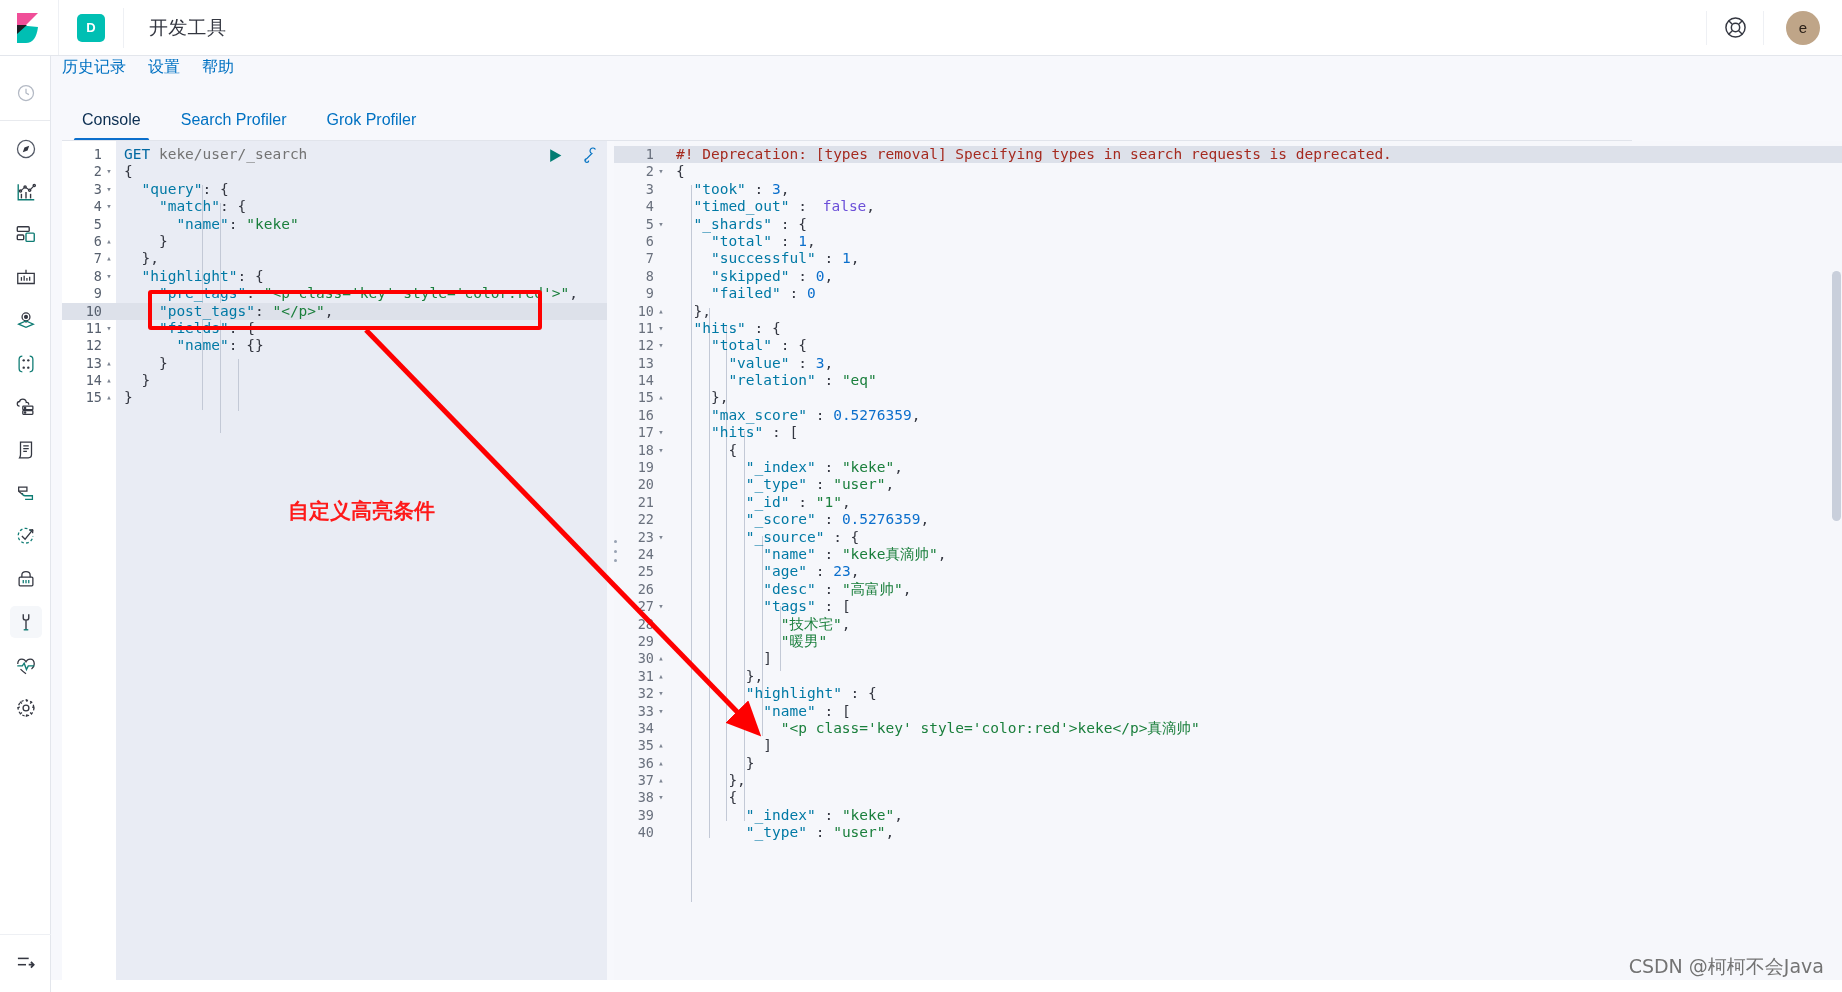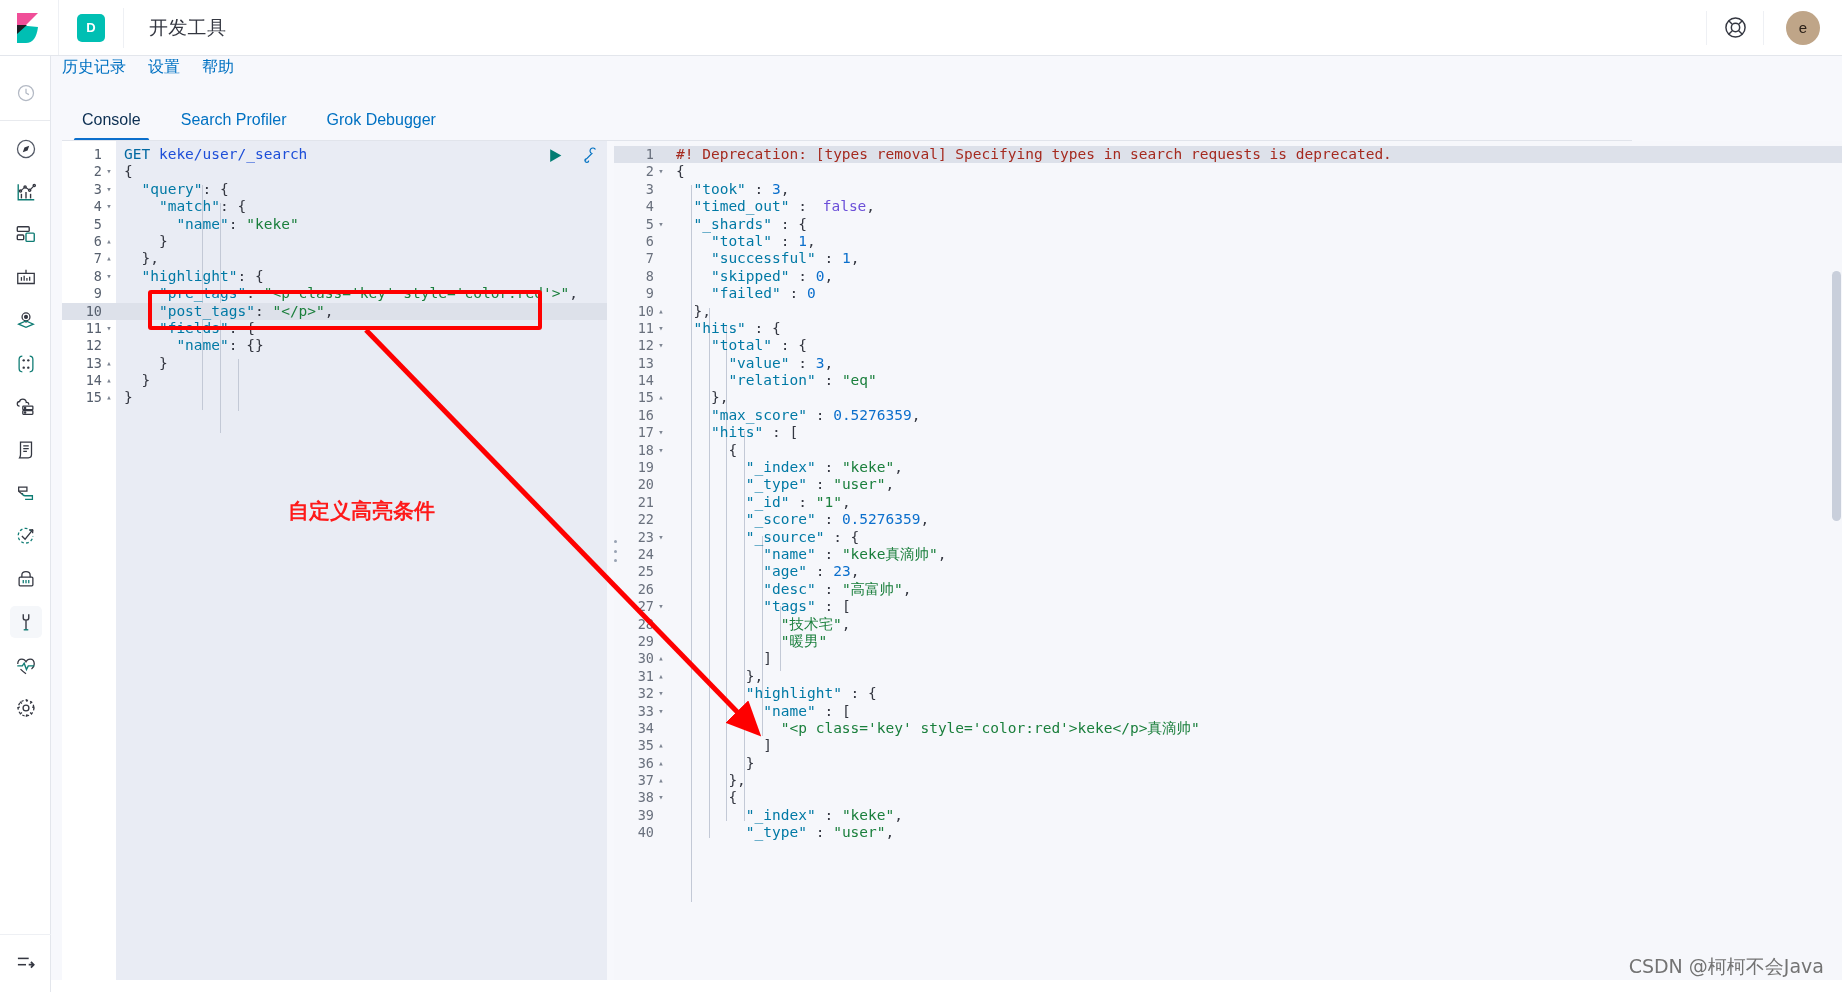--- a/index.html
+++ b/index.html
@@ -133,21 +133,21 @@
   }
   .ln .txt { padding-left: 8px; }
 
   
   .editor-rows { position: absolute; top: 5px; left: 0; width: 100%; }
   .row-hl { background: #dde1ea; }
   .pane-left .ln .num { color: #57606e; }
 
   
   .t-method { color: #0369a1; }
-  .t-url    { color: #1d4ed8; }
+  .t-url    { color: #737373; }
   .t-key    { color: #0079a5; }
   .t-str    { color: #1a7f3c; }
   .t-num    { color: #0b6fcc; }
   .t-bool   { color: #6b4fd8; margin-left: 7px; }
   .t-punc   { color: #343741; }
   .t-dep    { color: #a52a1f; }
 
   
   .guide {
     position: absolute; width: 1px; background: #c3c9d6; top: 0; bottom: 0;
@@ -394,21 +394,21 @@
 
     <div class="subnav">
       <a>历史记录</a>
       <a>设置</a>
       <a>帮助</a>
     </div>
 
     <div class="tabs">
       <div class="tab active">Console</div>
       <div class="tab">Search Profiler</div>
-      <div class="tab">Grok Debugger</div>
+      <div class="tab">Grok Profiler</div>
     </div>
     <div class="tabs-underline"></div>
 
     <div class="console">
 
       <div class="pane-left">
         <div class="gutter-bg"></div>
         <div class="guide" style="left:140px; top:44px; height:225px;"></div>
         <div class="guide" style="left:158px; top:62px; height:120px;"></div>
         <div class="guide" style="left:158px; top:182px; height:110px;"></div>

